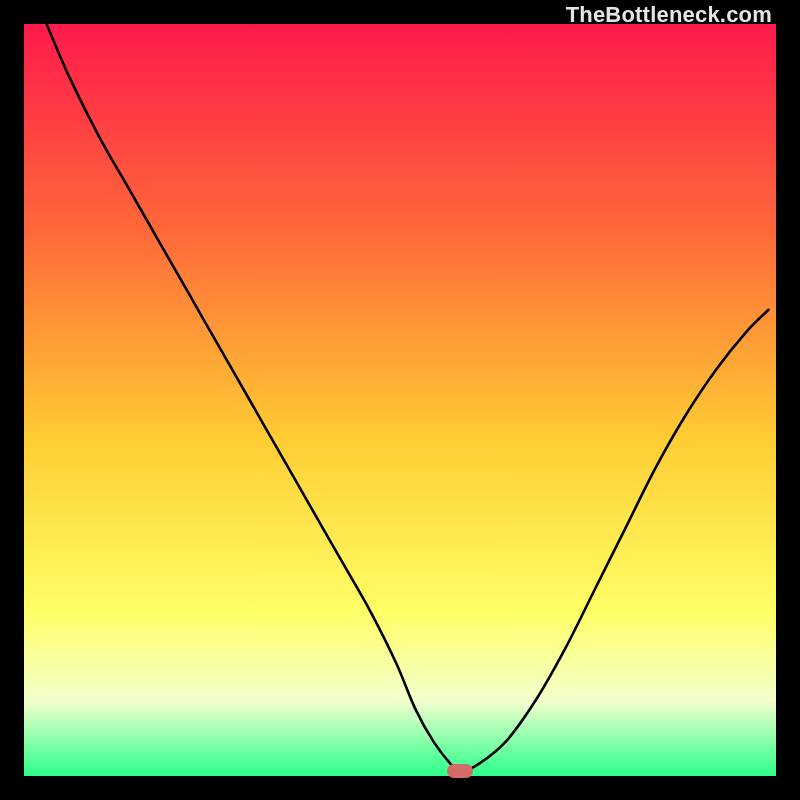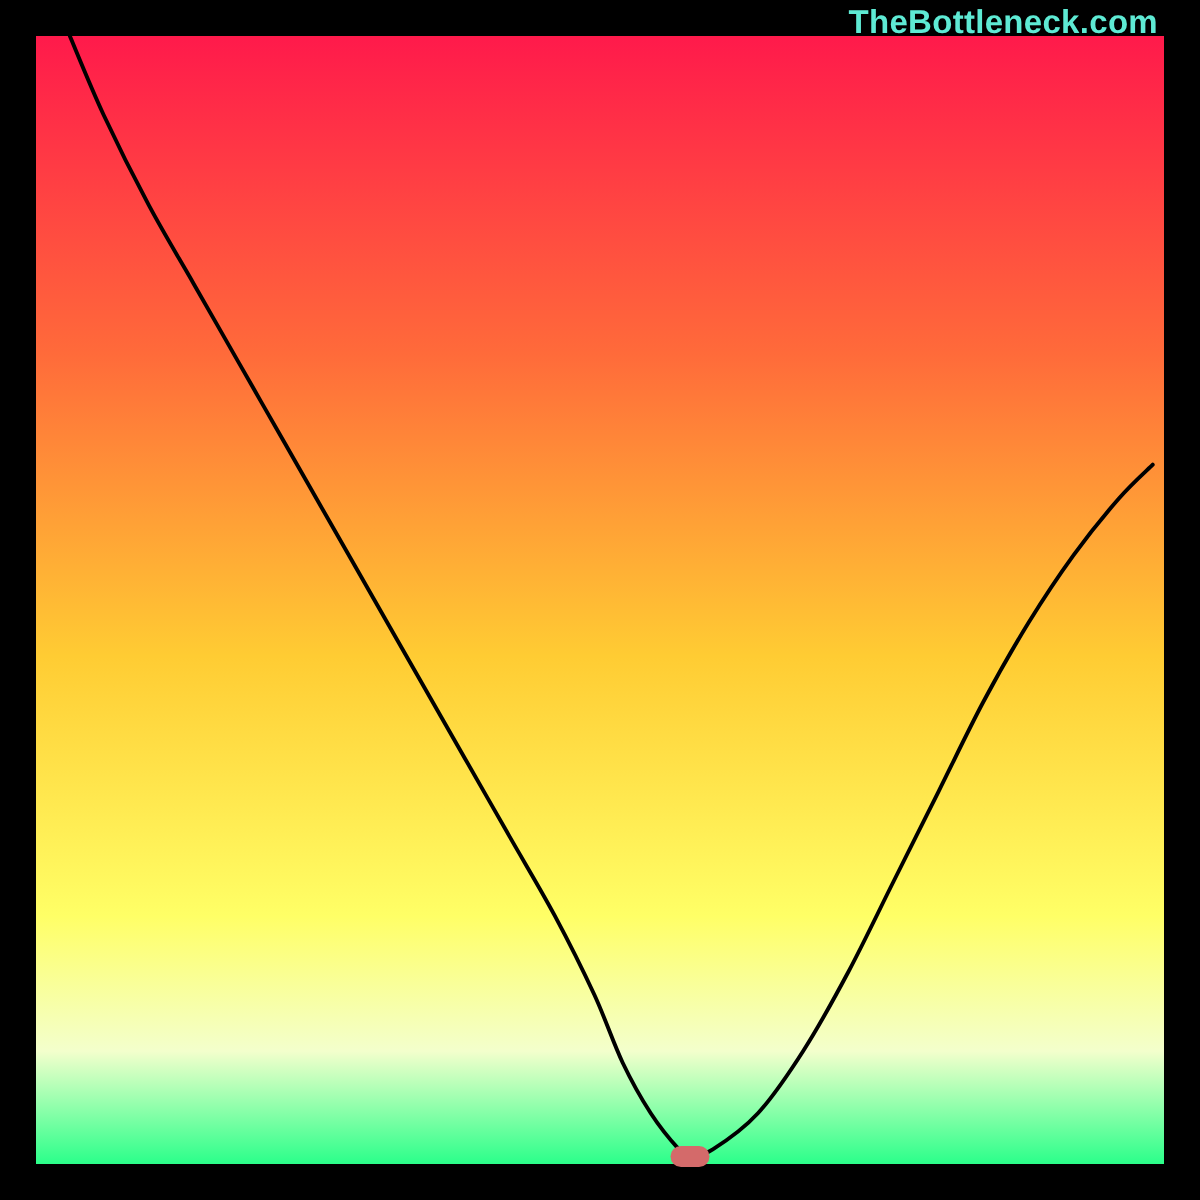--- a/index.html
+++ b/index.html
@@ -19,21 +19,21 @@
     width: 752px;
     height: 752px;
   }
   .watermark {
     position: absolute;
     top: 2px;
     right: 28px;
     font-family: Arial, Helvetica, sans-serif;
     font-size: 22px;
     font-weight: bold;
-    color: #5eead4;
+    color: #e5e5e5;
     letter-spacing: 0.2px;
   }
   .marker {
     position: absolute;
     width: 26px;
     height: 14px;
     border-radius: 7px;
     background: #d46a6a;
     transform: translate(-50%, -50%);
   }

